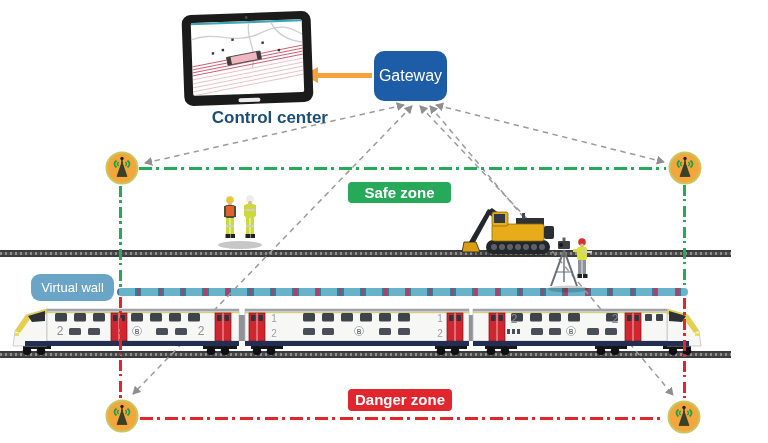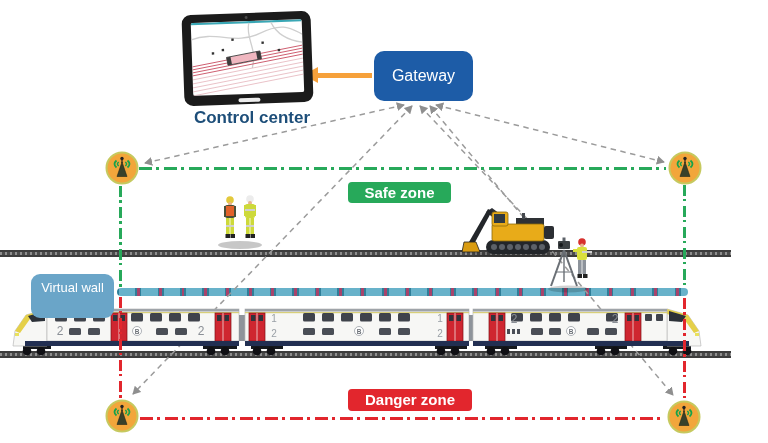--- a/index.html
+++ b/index.html
@@ -18,43 +18,43 @@
 
   
   .gl{position:absolute;z-index:5;}
   .gl.h{height:3px;background:repeating-linear-gradient(90deg,var(--c) 0 13px,transparent 13px 17px,var(--c) 17px 20px,transparent 20px 25px);}
   .gl.v{width:3px;background:repeating-linear-gradient(180deg,var(--c) 0 11px,transparent 11px 14px,var(--c) 14px 16.5px,transparent 16.5px 21px);}
 
   
   .badge{position:absolute;color:#fff;font-weight:700;text-align:center;z-index:6;}
   #safe-badge{left:348px;top:182px;width:103px;height:21px;line-height:21px;font-size:15px;
     background:var(--safe-green,#27a95a);border-radius:4px;}
-  #danger-badge{left:348px;top:389px;width:124px;height:22px;line-height:22px;font-size:15px;
+  #danger-badge{left:348px;top:389px;width:104px;height:22px;line-height:22px;font-size:15px;
     background:var(--danger-red,#e2262d);border-radius:4px;}
-  #vwall-badge{left:31px;top:274px;width:83px;height:44px;line-height:27px;font-size:13px;font-weight:400;
+  #vwall-badge{left:31px;top:274px;width:83px;height:27px;line-height:27px;font-size:13px;font-weight:400;
     background:var(--virtual-wall-badge,#6aa5c8);border-radius:9px;}
 
   
-  #gateway{position:absolute;left:374px;top:51px;width:99px;height:50px;z-index:7;
+  #gateway{position:absolute;left:374px;top:51px;width:73px;height:50px;z-index:7;
     background:var(--gateway-blue,#1d5ca7);border-radius:10px;color:#fff;font-size:16px;
     display:flex;align-items:center;justify-content:center;}
 
   
   #o-arrow-line{position:absolute;left:318px;top:73px;width:54px;height:5px;z-index:7;background:var(--arrow-orange,#f6a13b);}
   #o-arrow-head{position:absolute;left:303px;top:67px;width:0;height:0;z-index:7;
     border-top:8.5px solid transparent;border-bottom:8.5px solid transparent;
     border-right:15px solid var(--arrow-orange,#f6a13b);}
 
   
   #tablet{position:absolute;left:183px;top:13px;width:129px;height:91px;z-index:7;
     background:#1b1b1b;border-radius:9px;transform:rotate(-2deg);}
   #tablet .cam{position:absolute;left:50%;top:2.5px;width:3px;height:3px;margin-left:-1.5px;border-radius:50%;background:#4a4a4a;}
   #tablet .home{position:absolute;left:50%;bottom:2.5px;width:22px;height:4px;margin-left:-11px;border-radius:2px;background:#ececec;}
   #tab-screen{position:absolute;left:9px;top:8px;right:9px;bottom:10px;background:#fff;border-radius:2px;overflow:hidden;}
-  #cc-label{position:absolute;left:176px;top:108px;width:152px;text-align:center;z-index:7;
+  #cc-label{position:absolute;left:176px;top:108px;width:152px;text-align:right;z-index:7;
     color:var(--control-center-text,#1d4e79);font-size:17px;font-weight:700;}
 
   
   .beacon{position:absolute;width:34px;height:34px;z-index:7;}
   svg{display:block;}
   .sprite{position:absolute;z-index:4;}
   #links{position:absolute;left:0;top:0;z-index:3;}
 </style>
 </head>
 <body>

